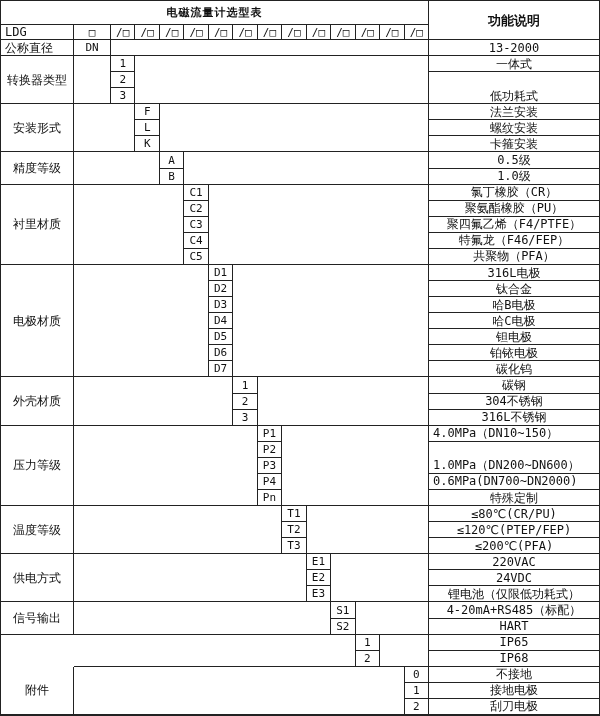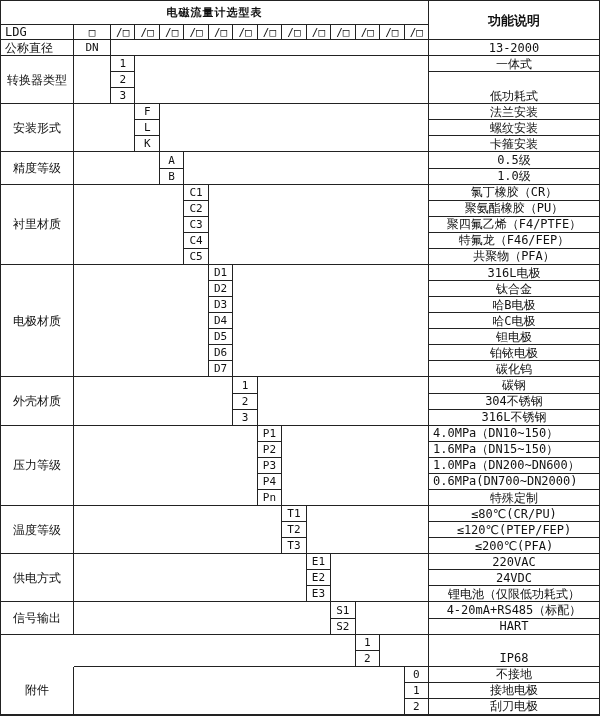--- a/index.html
+++ b/index.html
@@ -121,21 +121,20 @@
     <div class="c" style="grid-area: 26 / 16 / 27 / 17; border-right: none;">316L不锈钢</div>
     <div class="c label" style="grid-area: 27 / 1 / 32 / 2;">压力等级</div>
     <div class="c" style="grid-area: 27 / 2 / 32 / 9;"></div>
     <div class="c code" style="grid-area: 27 / 9 / 28 / 10;">P1</div>
     <div class="c code" style="grid-area: 28 / 9 / 29 / 10;">P2</div>
     <div class="c code" style="grid-area: 29 / 9 / 30 / 10;">P3</div>
     <div class="c code" style="grid-area: 30 / 9 / 31 / 10;">P4</div>
     <div class="c code" style="grid-area: 31 / 9 / 32 / 10;">Pn</div>
     <div class="c" style="grid-area: 27 / 10 / 32 / 16;"></div>
     <div class="c left" style="grid-area: 27 / 16 / 28 / 17; border-right: none;">4.0MPa（DN10~150）</div>
-    <div class="c left" style="grid-area: 28 / 16 / 29 / 17; border-right: none;">1.6MPa（DN15~150）</div>
     <div class="c left" style="grid-area: 29 / 16 / 30 / 17; border-right: none;">1.0MPa（DN200~DN600）</div>
     <div class="c left" style="grid-area: 30 / 16 / 31 / 17; border-right: none;">0.6MPa(DN700~DN2000)</div>
     <div class="c" style="grid-area: 31 / 16 / 32 / 17; border-right: none;">特殊定制</div>
     <div class="c label" style="grid-area: 32 / 1 / 35 / 2;">温度等级</div>
     <div class="c" style="grid-area: 32 / 2 / 35 / 10;"></div>
     <div class="c code" style="grid-area: 32 / 10 / 33 / 11;">T1</div>
     <div class="c code" style="grid-area: 33 / 10 / 34 / 11;">T2</div>
     <div class="c code" style="grid-area: 34 / 10 / 35 / 11;">T3</div>
     <div class="c" style="grid-area: 32 / 11 / 35 / 16;"></div>
     <div class="c" style="grid-area: 32 / 16 / 33 / 17; border-right: none;">≤80℃(CR/PU)</div>
@@ -154,20 +153,21 @@
     <div class="c" style="grid-area: 38 / 2 / 40 / 12;"></div>
     <div class="c code" style="grid-area: 38 / 12 / 39 / 13;">S1</div>
     <div class="c code" style="grid-area: 39 / 12 / 40 / 13;">S2</div>
     <div class="c" style="grid-area: 38 / 13 / 40 / 16;"></div>
     <div class="c" style="grid-area: 38 / 16 / 39 / 17; border-right: none;">4-20mA+RS485（标配）</div>
     <div class="c" style="grid-area: 39 / 16 / 40 / 17; border-right: none;">HART</div>
     <div class="c" style="grid-area: 40 / 2 / 42 / 13;"></div>
     <div class="c code" style="grid-area: 40 / 13 / 41 / 14;">1</div>
     <div class="c code" style="grid-area: 41 / 13 / 42 / 14;">2</div>
     <div class="c" style="grid-area: 40 / 14 / 42 / 16;"></div>
+    <div class="c" style="grid-area: 40 / 16 / 41 / 17; border-right: none;">IP65</div>
     <div class="c" style="grid-area: 41 / 16 / 42 / 17; border-right: none;">IP68</div>
     <div class="c label" style="grid-area: 42 / 1 / 45 / 2;">附件</div>
     <div class="c" style="grid-area: 42 / 2 / 45 / 15;"></div>
     <div class="c code" style="grid-area: 42 / 15 / 43 / 16;">0</div>
     <div class="c code" style="grid-area: 43 / 15 / 44 / 16;">1</div>
     <div class="c code" style="grid-area: 44 / 15 / 45 / 16;">2</div>
     <div class="c" style="grid-area: 42 / 16 / 43 / 17; border-right: none;">不接地</div>
     <div class="c" style="grid-area: 43 / 16 / 44 / 17; border-right: none;">接地电极</div>
     <div class="c" style="grid-area: 44 / 16 / 45 / 17; border-right: none;">刮刀电极</div>
   </div>

